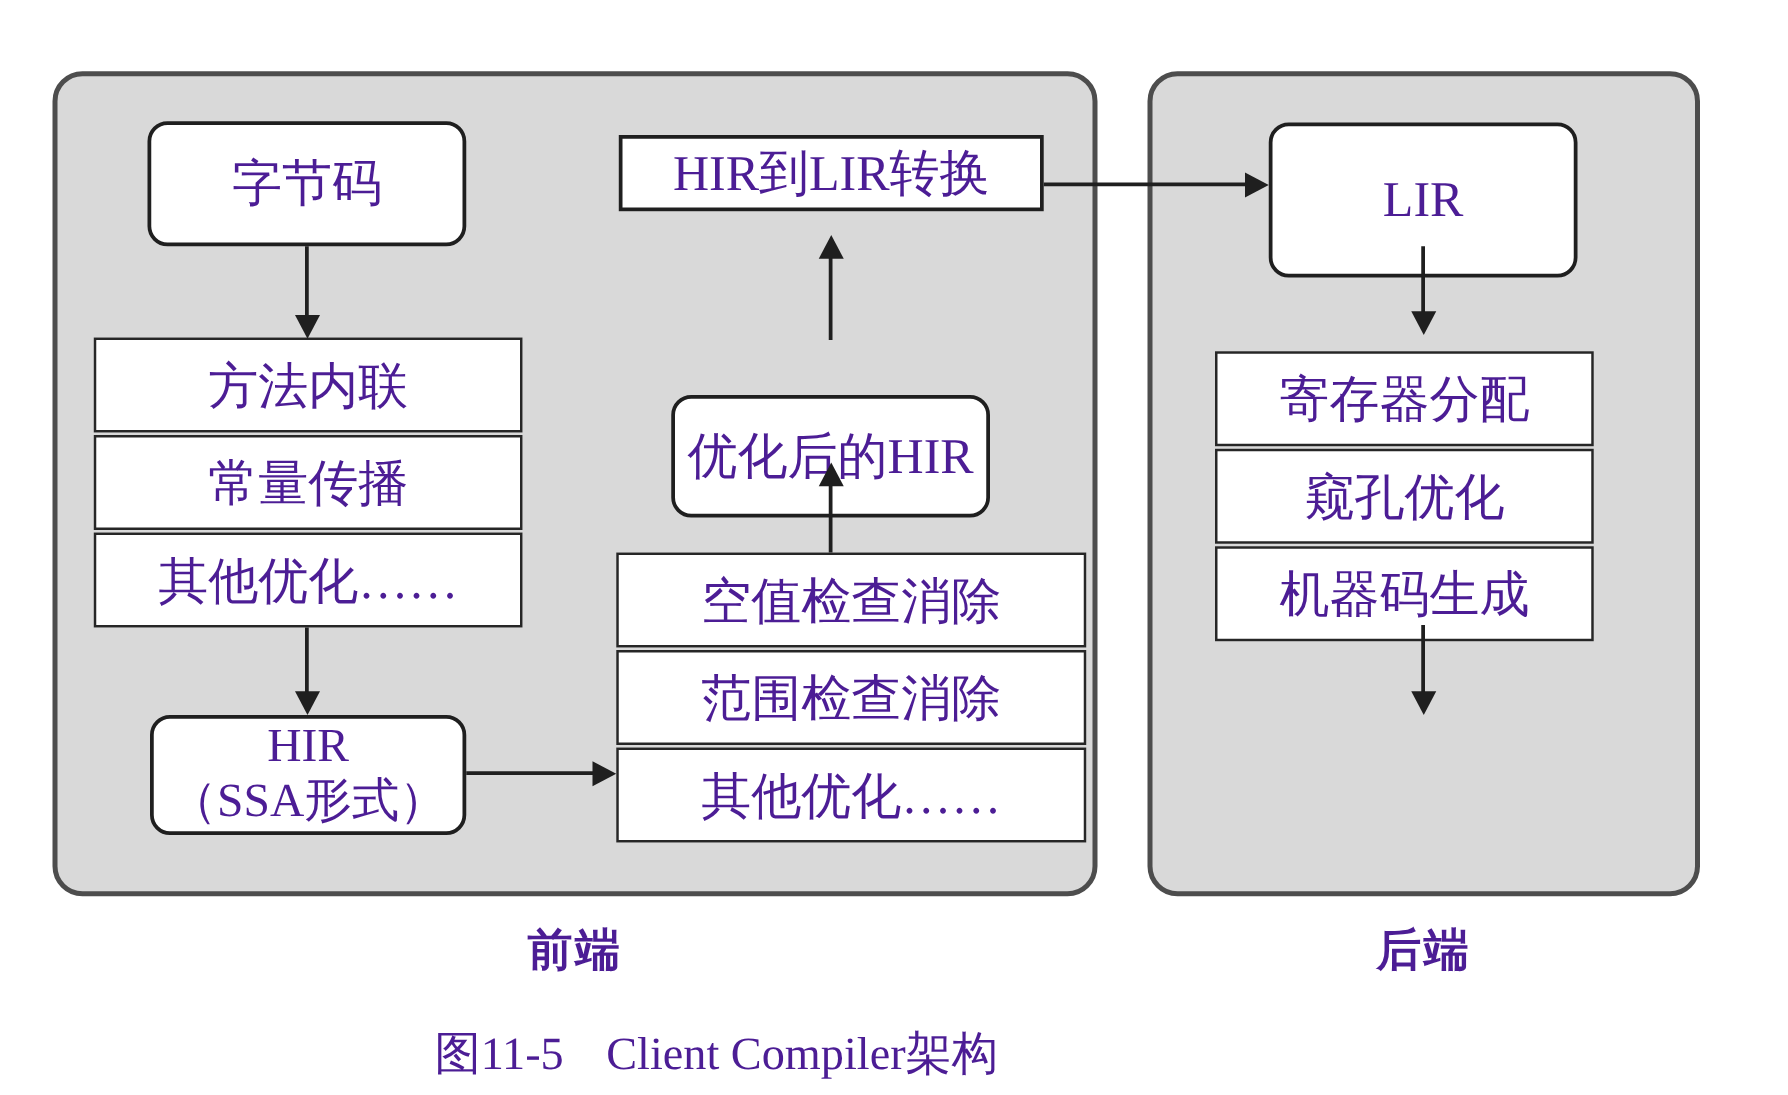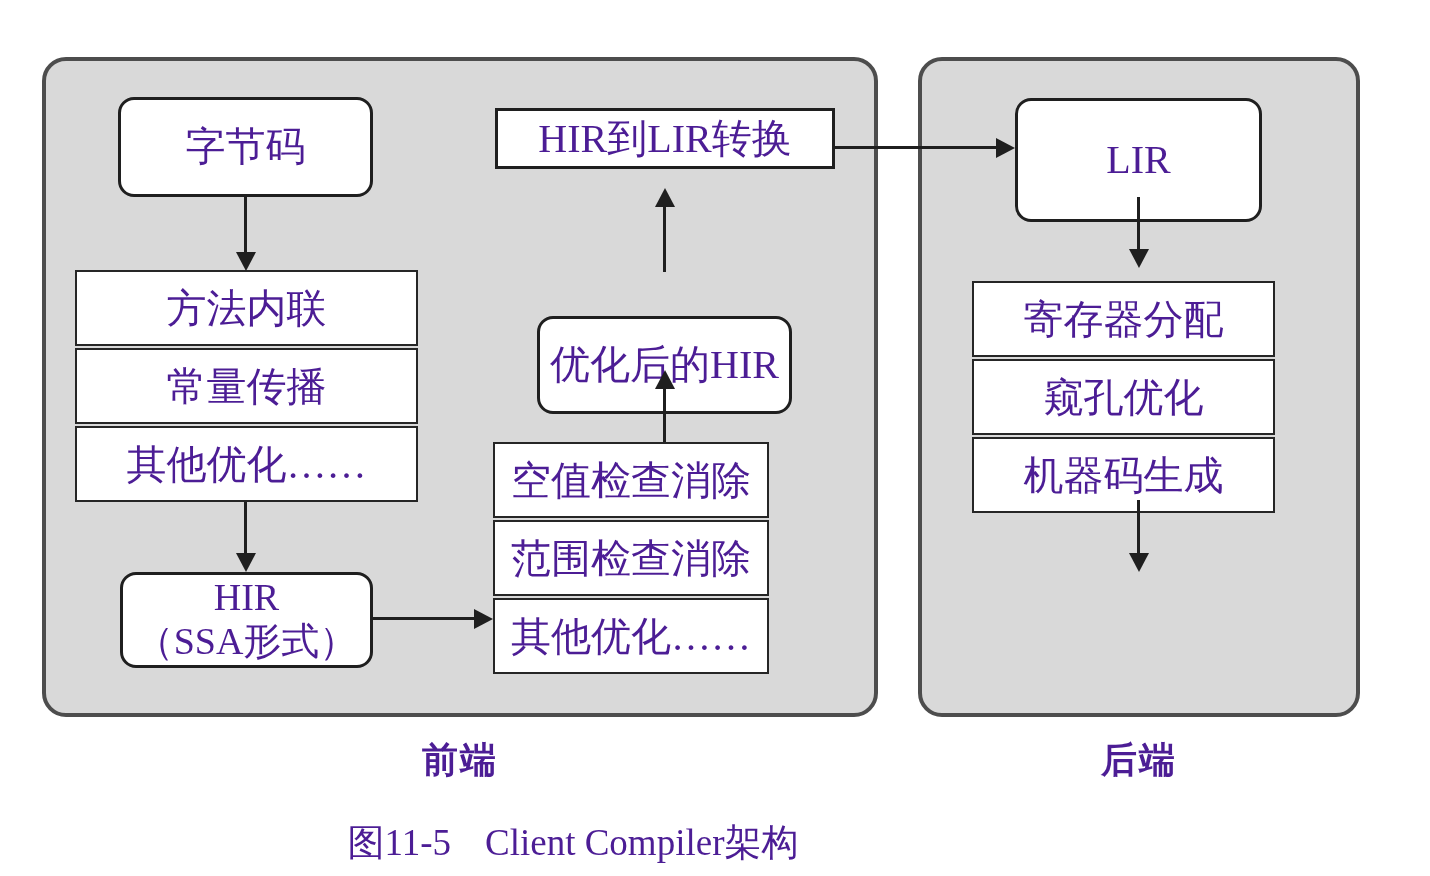--- a/index.html
+++ b/index.html
@@ -93,21 +93,21 @@
     <div class="row">
       <span>其他优化……</span>
     </div>
   </div>
 
   <div class="node rounded" style="left:120px;top:572px;width:253px;height:96px;font-size:38px;">
     <span>HIR</span>
     <span>（SSA形式）</span>
   </div>
 
-  <div class="stack" style="left:493px;top:442px;width:276px;">
+  <div class="stack" style="left:493px;top:442px;width:376px;">
     <div class="row">
       <span>空值检查消除</span>
     </div>
     <div class="row">
       <span>范围检查消除</span>
     </div>
     <div class="row">
       <span>其他优化……</span>
     </div>
   </div>

